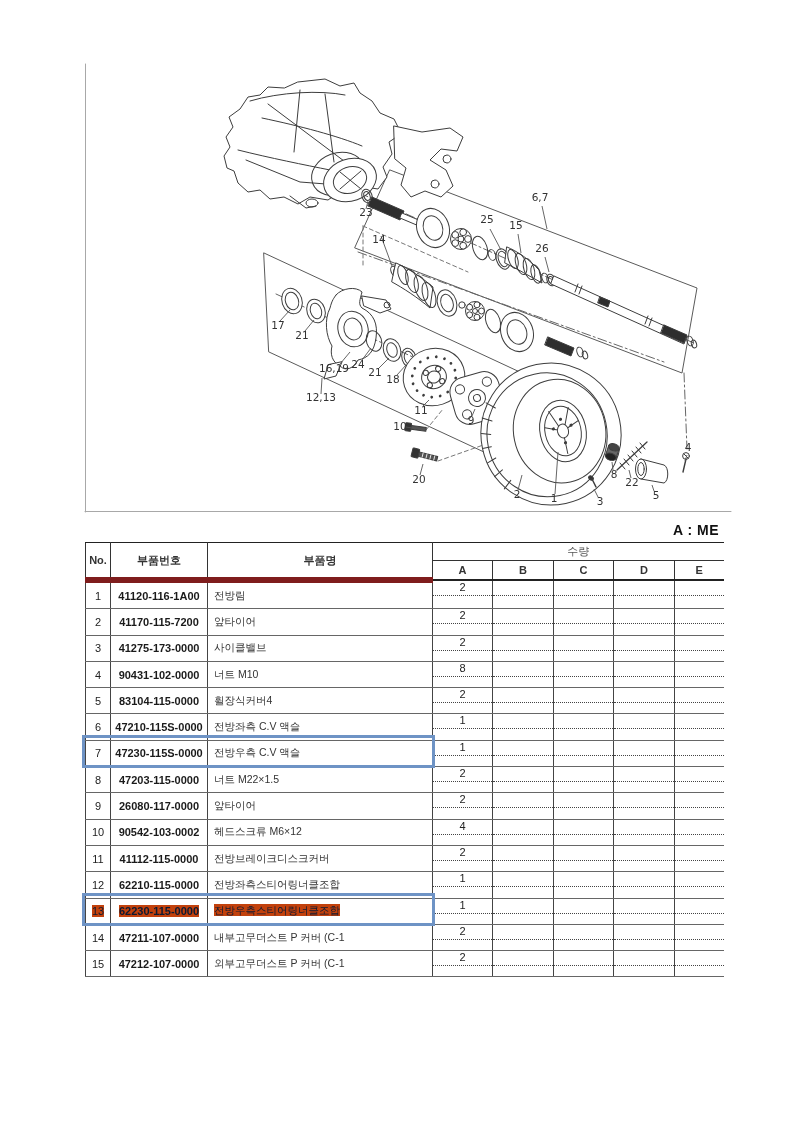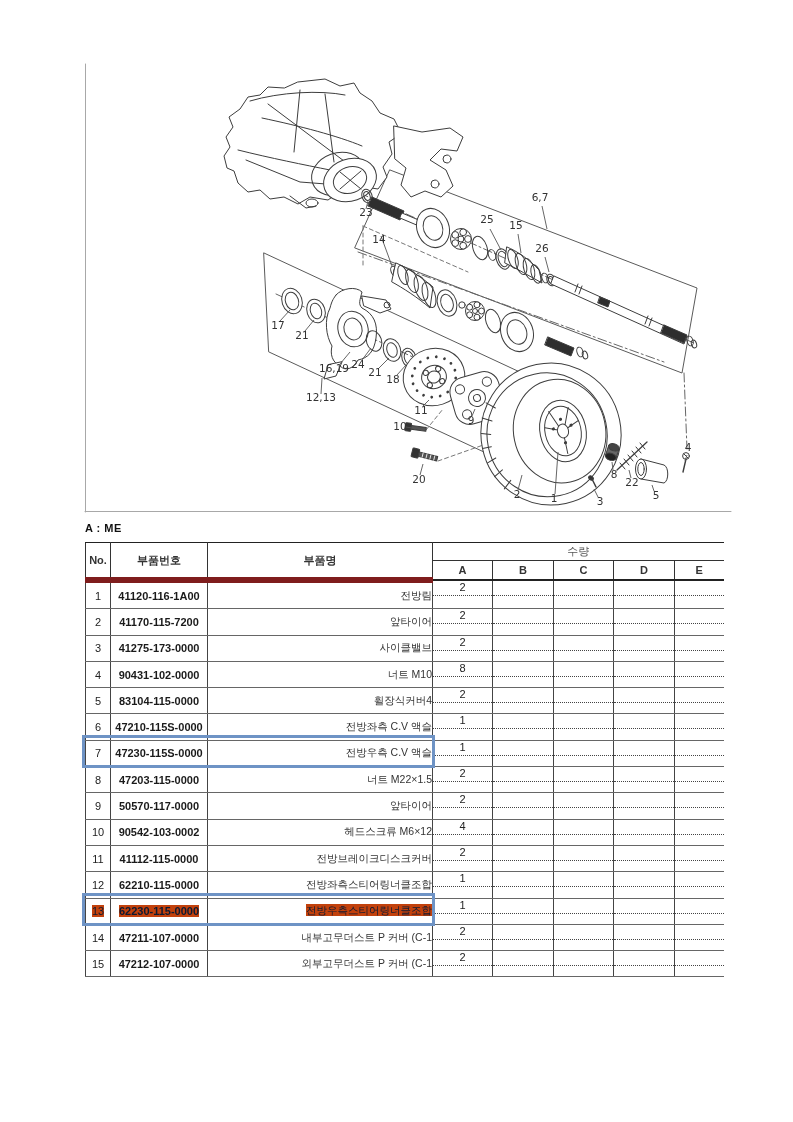--- a/index.html
+++ b/index.html
@@ -1,34 +1,34 @@
 <!DOCTYPE html>
 <html><head>
 <meta charset="utf-8">
 <style>
   html,body{margin:0;padding:0;background:#fff;}
   .page{position:relative;width:793px;height:1122px;background:#fff;overflow:hidden;
         font-family:"Liberation Sans",sans-serif;}
   svg text{font-family:"DejaVu Sans",sans-serif;}
   .diagram-svg{position:absolute;left:0;top:0;}
-  .legend{position:absolute;left:85px;top:522px;width:634px;
-          font-size:11px;font-weight:bold;color:#111;letter-spacing:.5px;}
+  .legend{position:absolute;left:85px;top:522px;width:634px;text-align:right;
+          font-size:14px;font-weight:bold;color:#111;letter-spacing:.5px;}
   .table-wrap{position:absolute;left:85px;top:542px;width:638px;}
   table{border-collapse:collapse;table-layout:fixed;width:638px;font-size:11px;color:#222;}
   col.c-no{width:25px}col.c-pn{width:97px}col.c-nm{width:225px}
   col.c-a{width:60px}col.c-b{width:61px}col.c-c{width:60px}col.c-d{width:61px}col.c-e{width:49px}
   thead td{border:1px solid #333;text-align:center;color:#333;background:#fff;}
   thead tr.h1 td{height:15px;border-top:1.5px solid #222;}
   thead tr.h2 td{height:16px;border-bottom:2px solid #222;font-weight:bold;}
   thead td.span2{border-bottom:6px solid #7f1d1d;font-weight:bold;}
   tbody td{border-left:1px solid #444;border-right:1px solid #444;border-bottom:1px solid #666;
            height:25.3px;vertical-align:middle;padding:0;}
   tbody td.no{text-align:center;}
   tbody td.pn{text-align:center;font-weight:bold;font-size:11px;color:#1a1a1a;margin-left:46px;}
-  tbody td.nm{text-align:right;padding-left:6px;color:#333;font-size:10.5px;}
+  tbody td.nm{text-align:left;padding-left:6px;color:#333;font-size:10.5px;}
   tbody td.qty{vertical-align:top;}
   td.colE{border-right:none!important;}
   .qtop{height:14px;line-height:13px;border-bottom:1px dotted #444;text-align:center;
         font-size:11px;color:#222;}
   .hlbox{position:absolute;border:3px solid #6e93c5;pointer-events:none;z-index:5;}
   .sel{background:#c2410c;color:#0d1a33;}
 </style>
 </head>
 <body>
 
@@ -515,21 +515,21 @@
             </td>
             <td class="qty">
               <div class="qtop"></div>
             </td>
             <td class="qty colE">
               <div class="qtop"></div>
             </td>
           </tr>
           <tr>
             <td class="no"><span>9</span></td>
-            <td class="pn"><span>50570-117-0000</span></td>
+            <td class="pn"><span>26080-117-0000</span></td>
             <td class="nm"><span>앞타이어</span></td>
             <td class="qty">
               <div class="qtop">2</div>
             </td>
             <td class="qty">
               <div class="qtop"></div>
             </td>
             <td class="qty">
               <div class="qtop"></div>
             </td>

